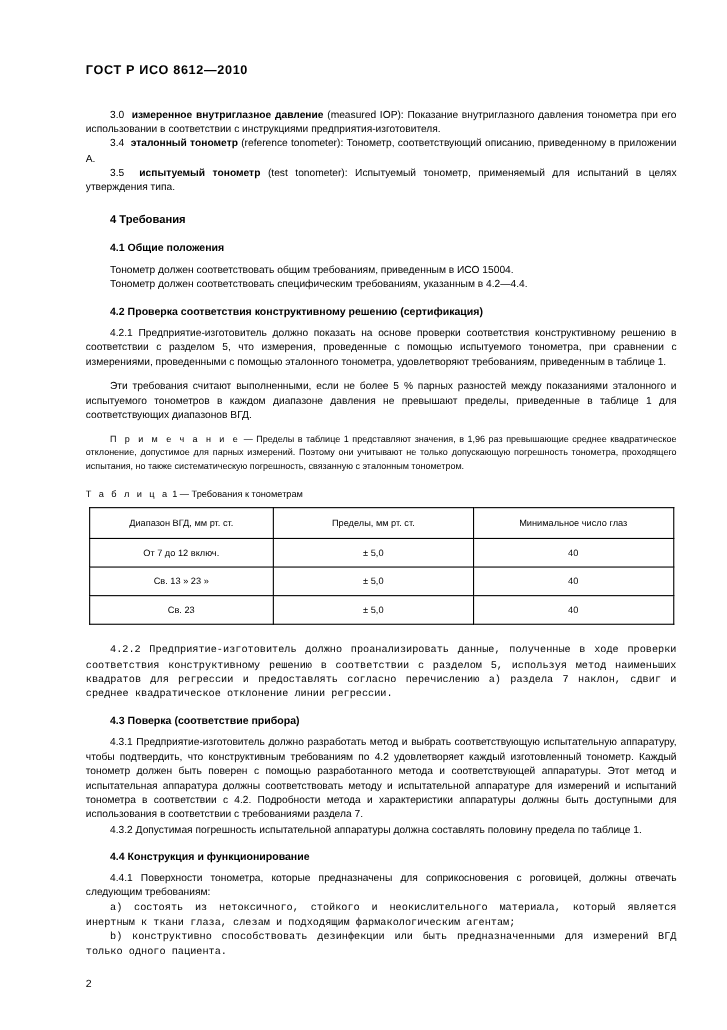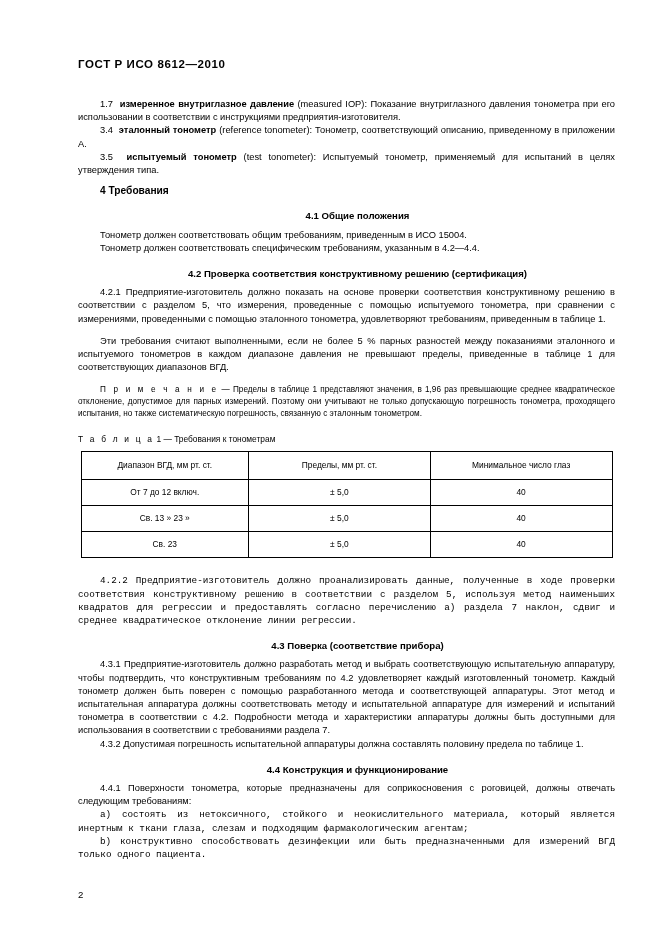--- a/index.html
+++ b/index.html
@@ -41,32 +41,32 @@
   .para {
     text-indent: 22px;
     margin-bottom: 0px;
   }
   .spaced {
     margin-top: 9px;
   }
   .heading1 {
     font-weight: bold;
     font-size: 10.2px;
-    margin-top: 7px;
+    margin-top: 17px;
     margin-bottom: 9px;
     text-indent: 22px;
     text-align: left;
   }
   .heading2 {
     font-weight: bold;
     font-size: 9.6px;
     margin-top: 12px;
     margin-bottom: 6px;
     text-indent: 22px;
-    text-align: center;
+    text-align: left;
   }
   .bold { font-weight: bold; }
   .note {
     font-size: 8.2px;
     line-height: 11.6px;
     text-indent: 22px;
     margin-top: 10px;
     text-align: justify;
   }
   .note .spc { letter-spacing: 2.2px; }
@@ -111,21 +111,21 @@
 </style>
 </head>
 <body>
 
 <div class="page">
 
   <div class="header">ГОСТ Р ИСО 8612—2010</div>
 
   <div class="body-area">
 
-    <p class="para"><span>1.7</span>&nbsp; <span class="bold">измеренное внутриглазное давление</span> <span>(measured IOP):</span><span> Показание внутриглазного давления тонометра при его использовании в соответствии с инструкциями предприятия-изготовителя.</span></p>
+    <p class="para"><span>3.0</span>&nbsp; <span class="bold">измеренное внутриглазное давление</span> <span>(measured IOP):</span><span> Показание внутриглазного давления тонометра при его использовании в соответствии с инструкциями предприятия-изготовителя.</span></p>
 
     <p class="para"><span>3.4</span>&nbsp; <span class="bold">эталонный тонометр</span> <span>(reference tonometer):</span><span> Тонометр, соответствующий описанию, приведенному в приложении А.</span></p>
 
     <p class="para"><span>3.5</span>&nbsp; <span class="bold">испытуемый тонометр</span> <span>(test tonometer):</span><span> Испытуемый тонометр, применяемый для испытаний в целях утверждения типа.</span></p>
 
     <p class="heading1">4  Требования</p>
 
     <p class="heading2">4.1  Общие положения</p>
 
     <p class="para">Тонометр должен соответствовать общим требованиям, приведенным в ИСО 15004.</p>

